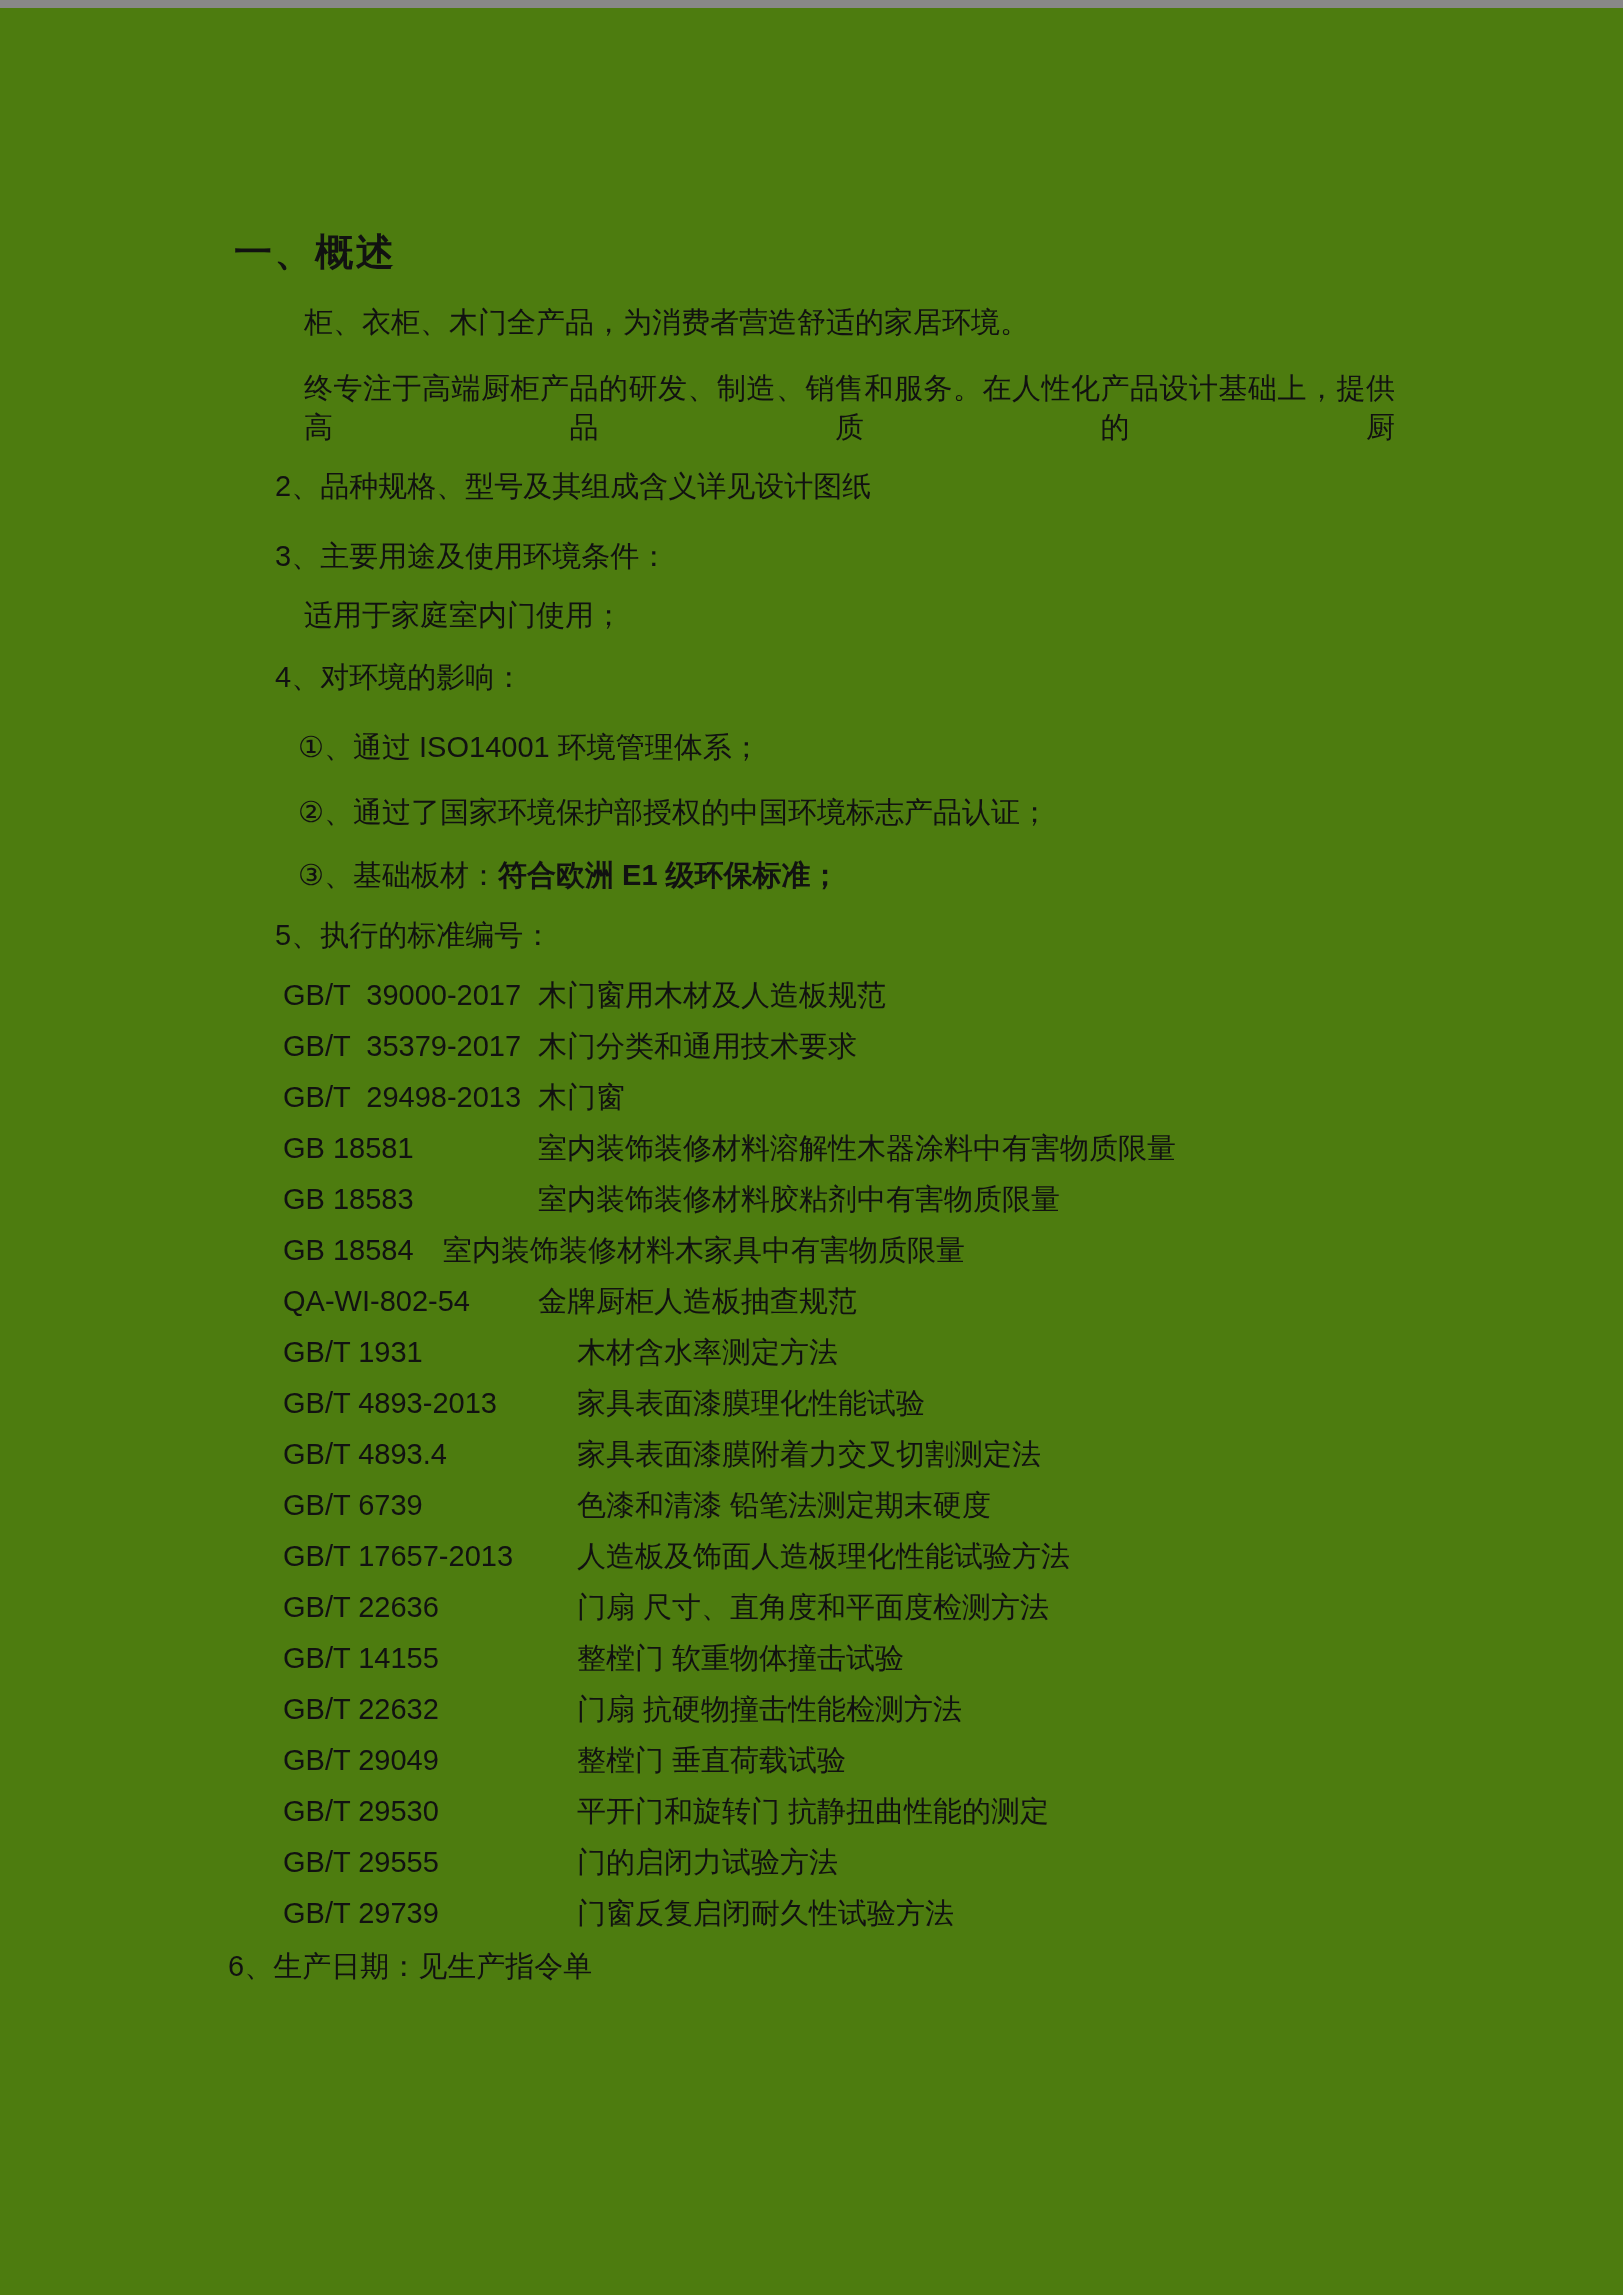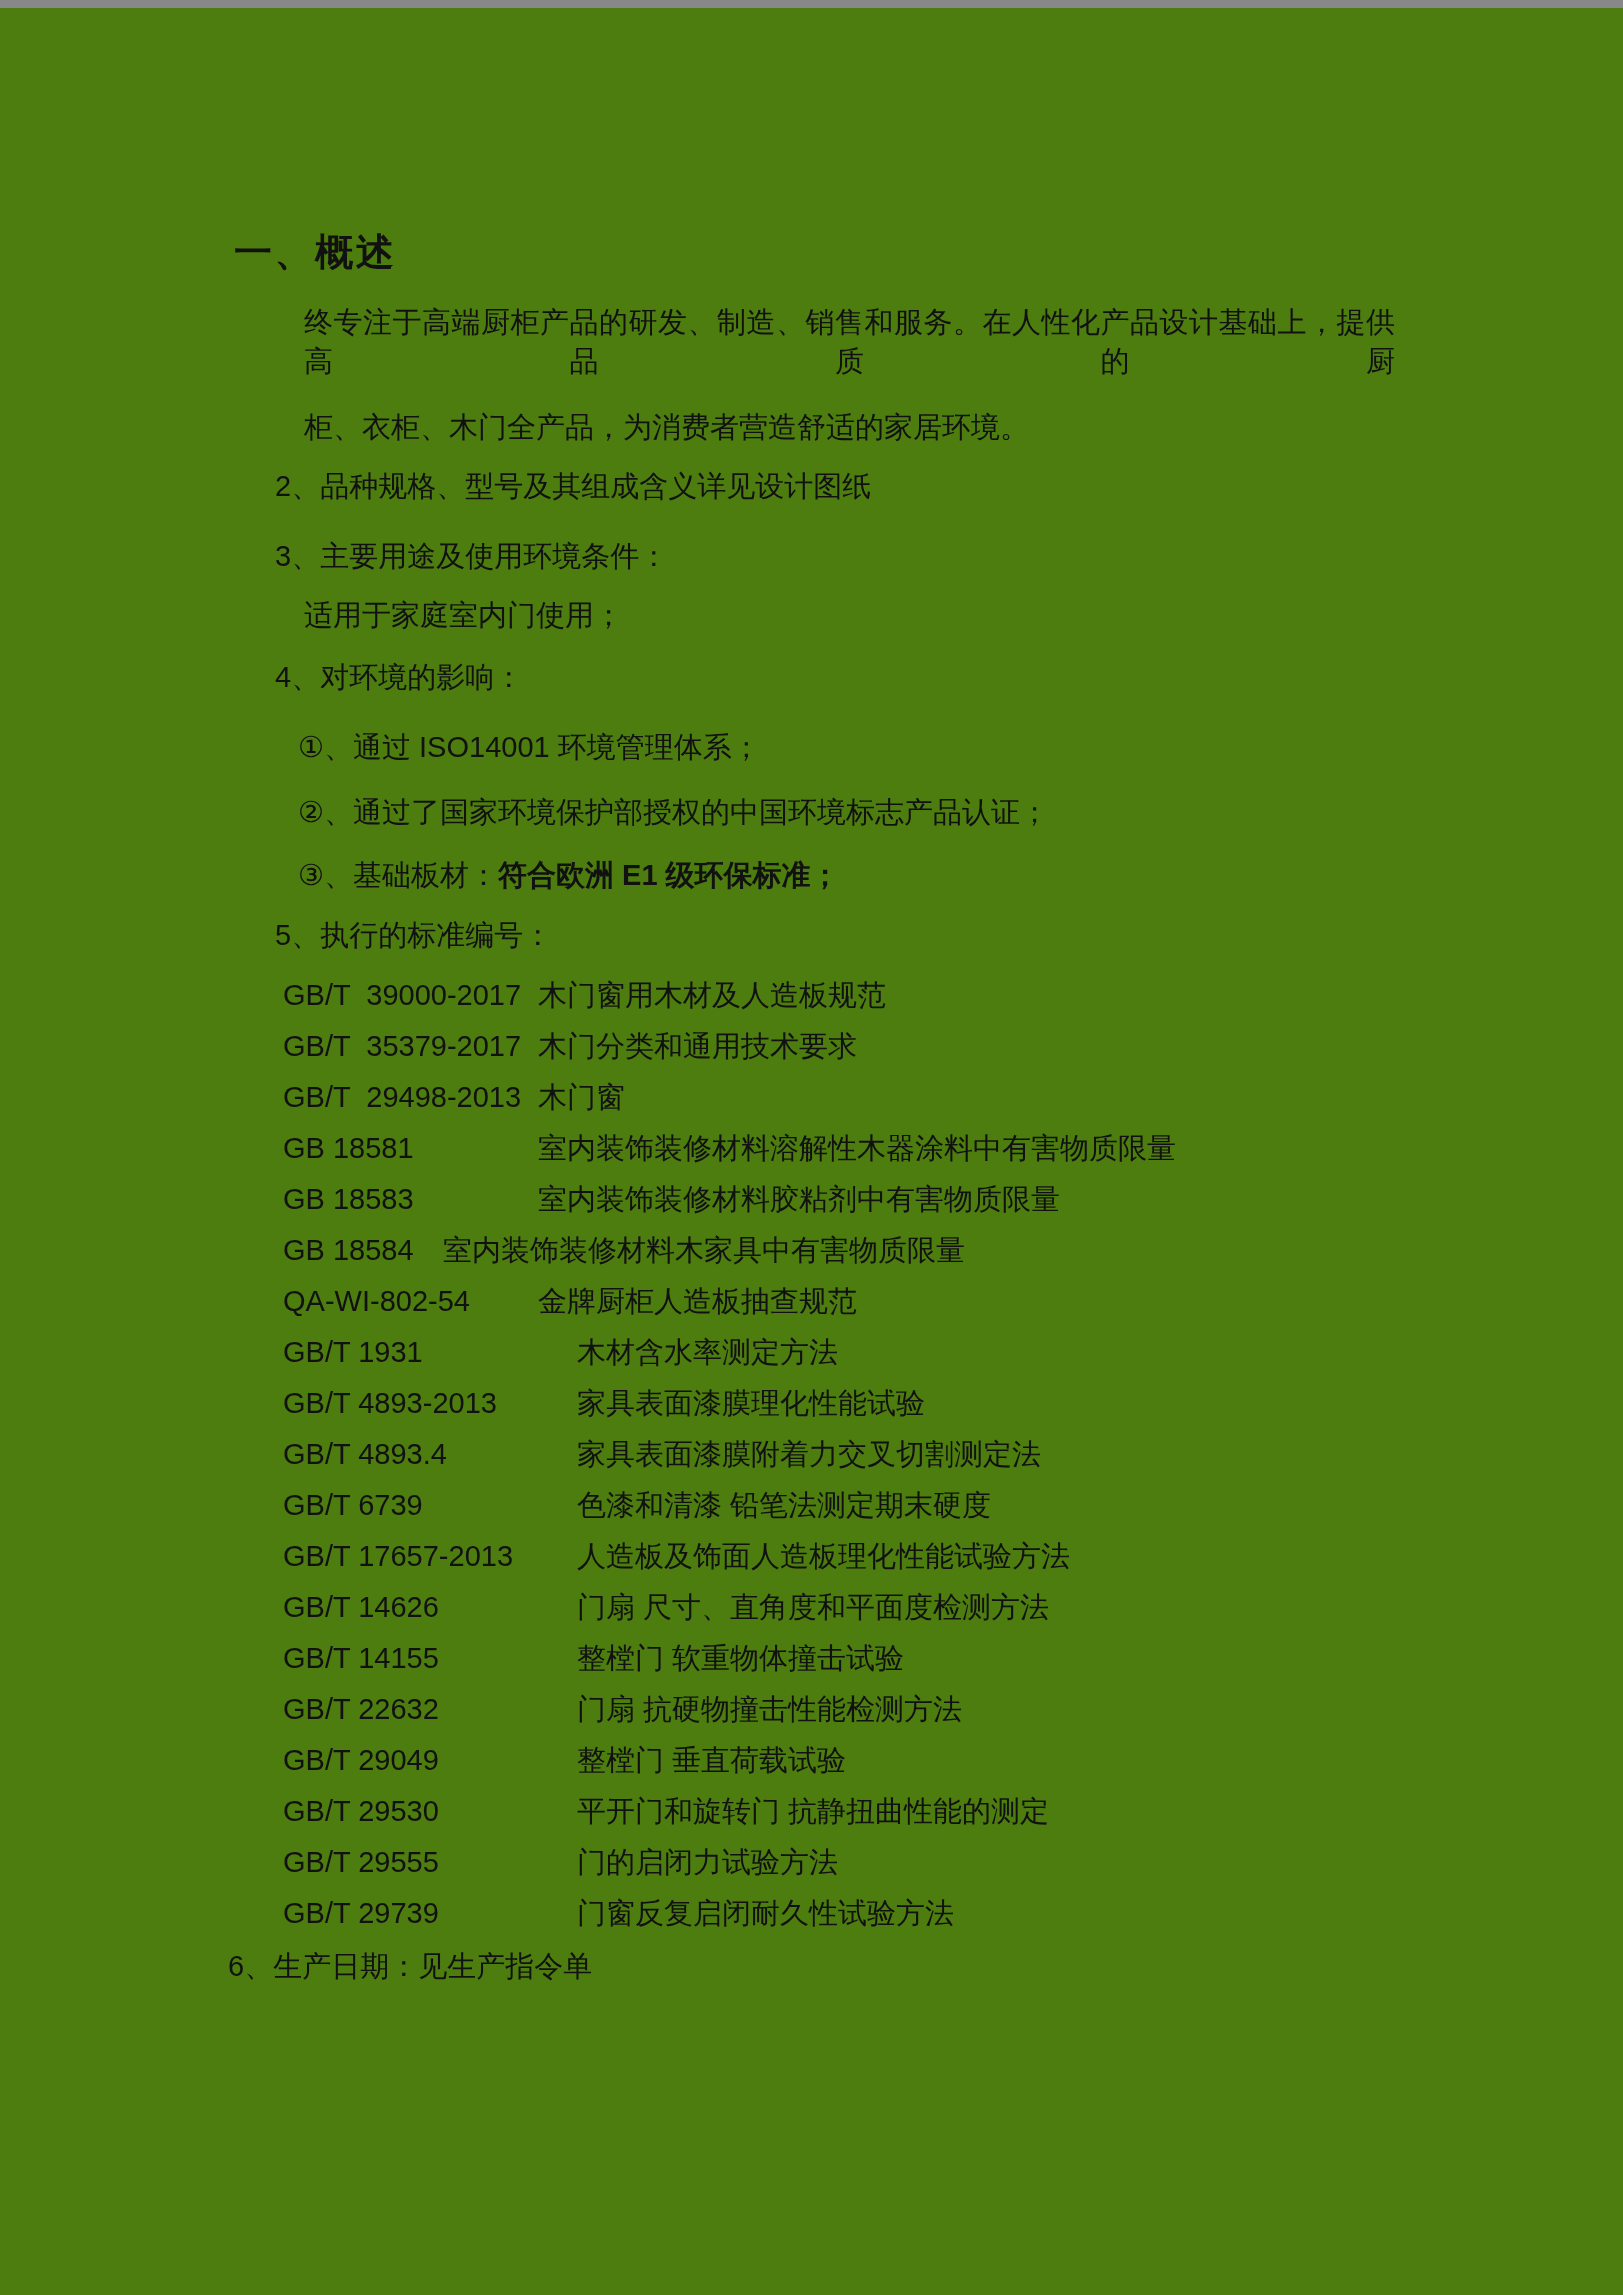--- a/index.html
+++ b/index.html
@@ -53,22 +53,22 @@
 
   .item-6 { margin-top: 7.9px; margin-left: 228px; }
 </style>
 </head>
 <body>
 
 <div class="page">
 
   <h1 class="section-heading">一、概述</h1>
 
+  <div class="line intro-line-3">柜、衣柜、木门全产品，为消费者营造舒适的家居环境。</div>
   <div class="line intro-line-2">终专注于高端厨柜产品的研发、制造、销售和服务。在人性化产品设计基础上，提供高品质的厨</div>
-  <div class="line intro-line-3">柜、衣柜、木门全产品，为消费者营造舒适的家居环境。</div>
 
   <div class="line item-2">2、品种规格、型号及其组成含义详见设计图纸</div>
 
   <div class="line item-3">3、主要用途及使用环境条件：</div>
   <div class="line item-3-detail">适用于家庭室内门使用；</div>
 
   <div class="line item-4">4、对环境的影响：</div>
   <div class="line item-4-sub-1">①、通过 ISO14001 环境管理体系；</div>
   <div class="line item-4-sub-2">②、通过了国家环境保护部授权的中国环境标志产品认证；</div>
   <div class="line item-4-sub-3"><span>③、基础板材：</span><span class="bold-note">符合欧洲 E1 级环保标准；</span></div>
@@ -95,21 +95,21 @@
       <div class="standard-row"><span class="std-code">GB/T 1931</span><span class="std-name">木材含水率测定方法</span></div>
 
       <div class="standard-row"><span class="std-code">GB/T 4893-2013</span><span class="std-name">家具表面漆膜理化性能试验</span></div>
 
       <div class="standard-row"><span class="std-code">GB/T 4893.4</span><span class="std-name">家具表面漆膜附着力交叉切割测定法</span></div>
 
       <div class="standard-row"><span class="std-code">GB/T 6739</span><span class="std-name">色漆和清漆 铅笔法测定期末硬度</span></div>
 
       <div class="standard-row"><span class="std-code">GB/T 17657-2013</span><span class="std-name">人造板及饰面人造板理化性能试验方法</span></div>
 
-      <div class="standard-row"><span class="std-code">GB/T 14626</span><span class="std-name">门扇 尺寸、直角度和平面度检测方法</span></div>
+      <div class="standard-row"><span class="std-code">GB/T 22636</span><span class="std-name">门扇 尺寸、直角度和平面度检测方法</span></div>
 
       <div class="standard-row"><span class="std-code">GB/T 14155</span><span class="std-name">整樘门 软重物体撞击试验</span></div>
 
       <div class="standard-row"><span class="std-code">GB/T 22632</span><span class="std-name">门扇 抗硬物撞击性能检测方法</span></div>
 
       <div class="standard-row"><span class="std-code">GB/T 29049</span><span class="std-name">整樘门 垂直荷载试验</span></div>
 
       <div class="standard-row"><span class="std-code">GB/T 29530</span><span class="std-name">平开门和旋转门 抗静扭曲性能的测定</span></div>
 
       <div class="standard-row"><span class="std-code">GB/T 29555</span><span class="std-name">门的启闭力试验方法</span></div>

